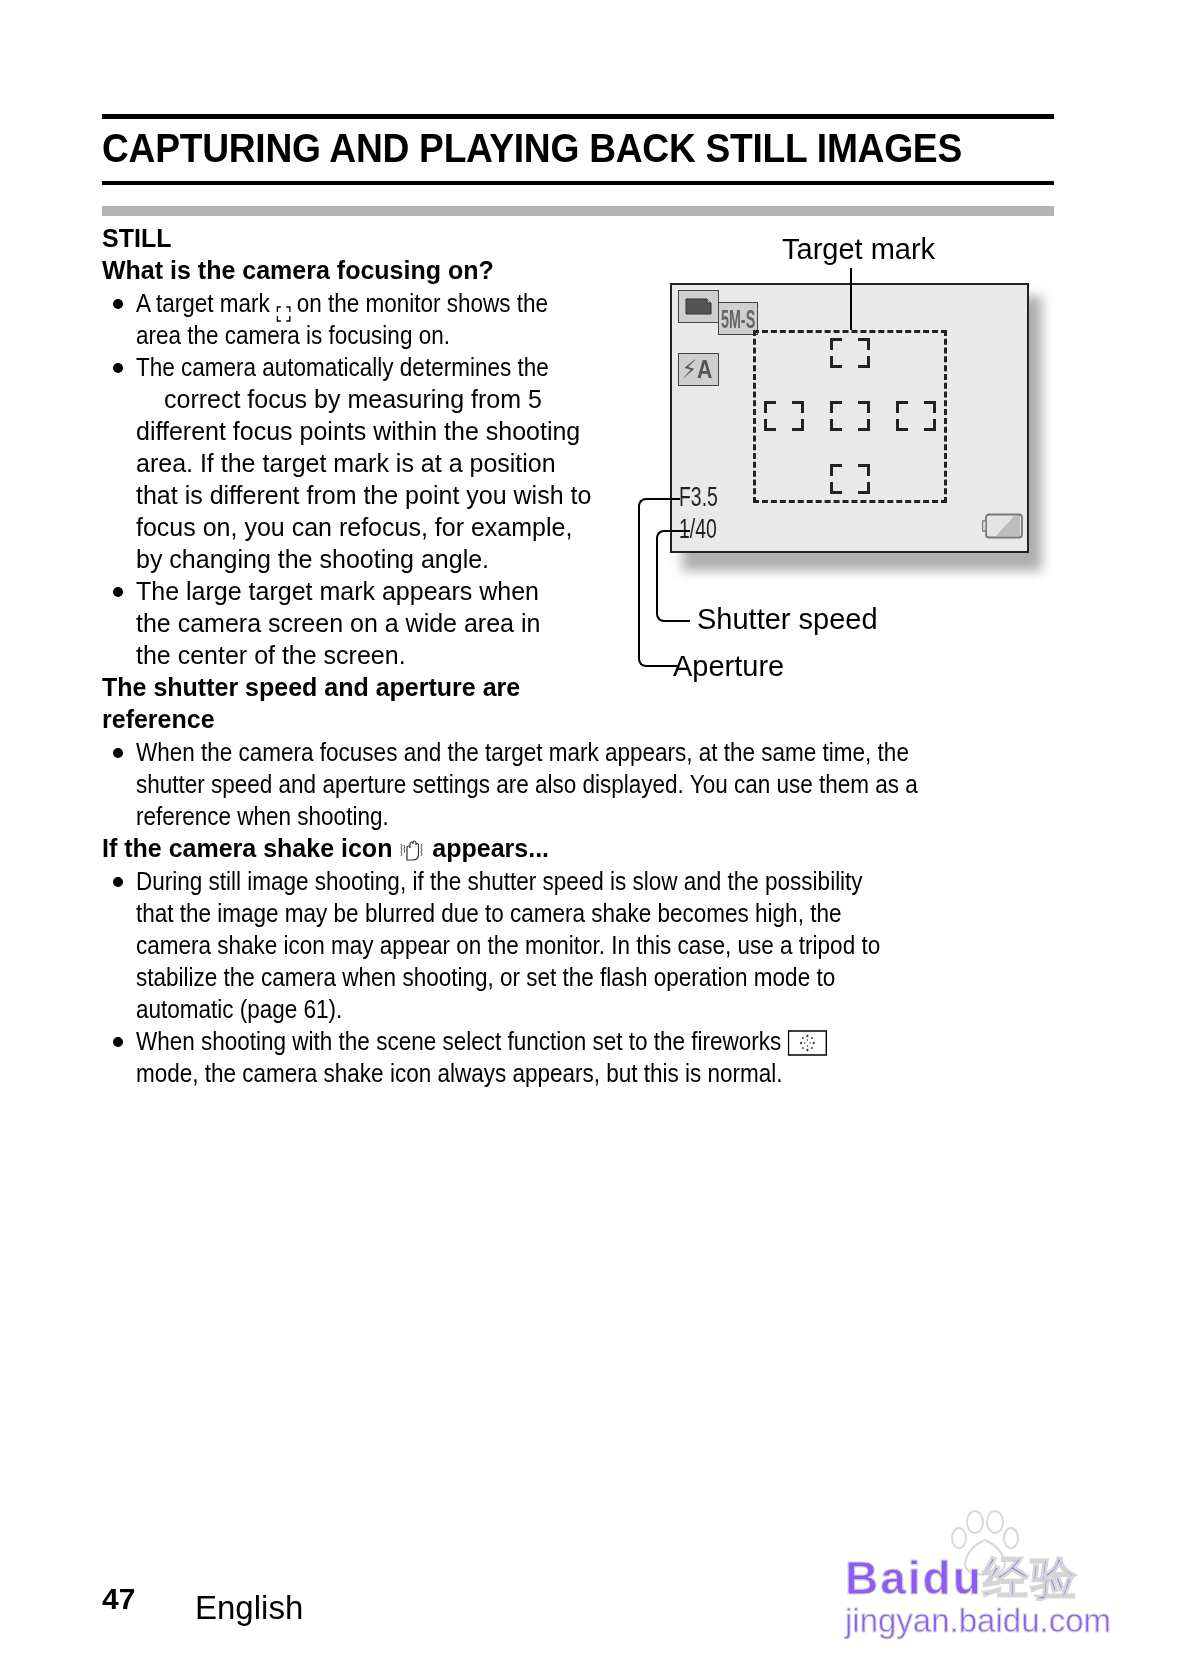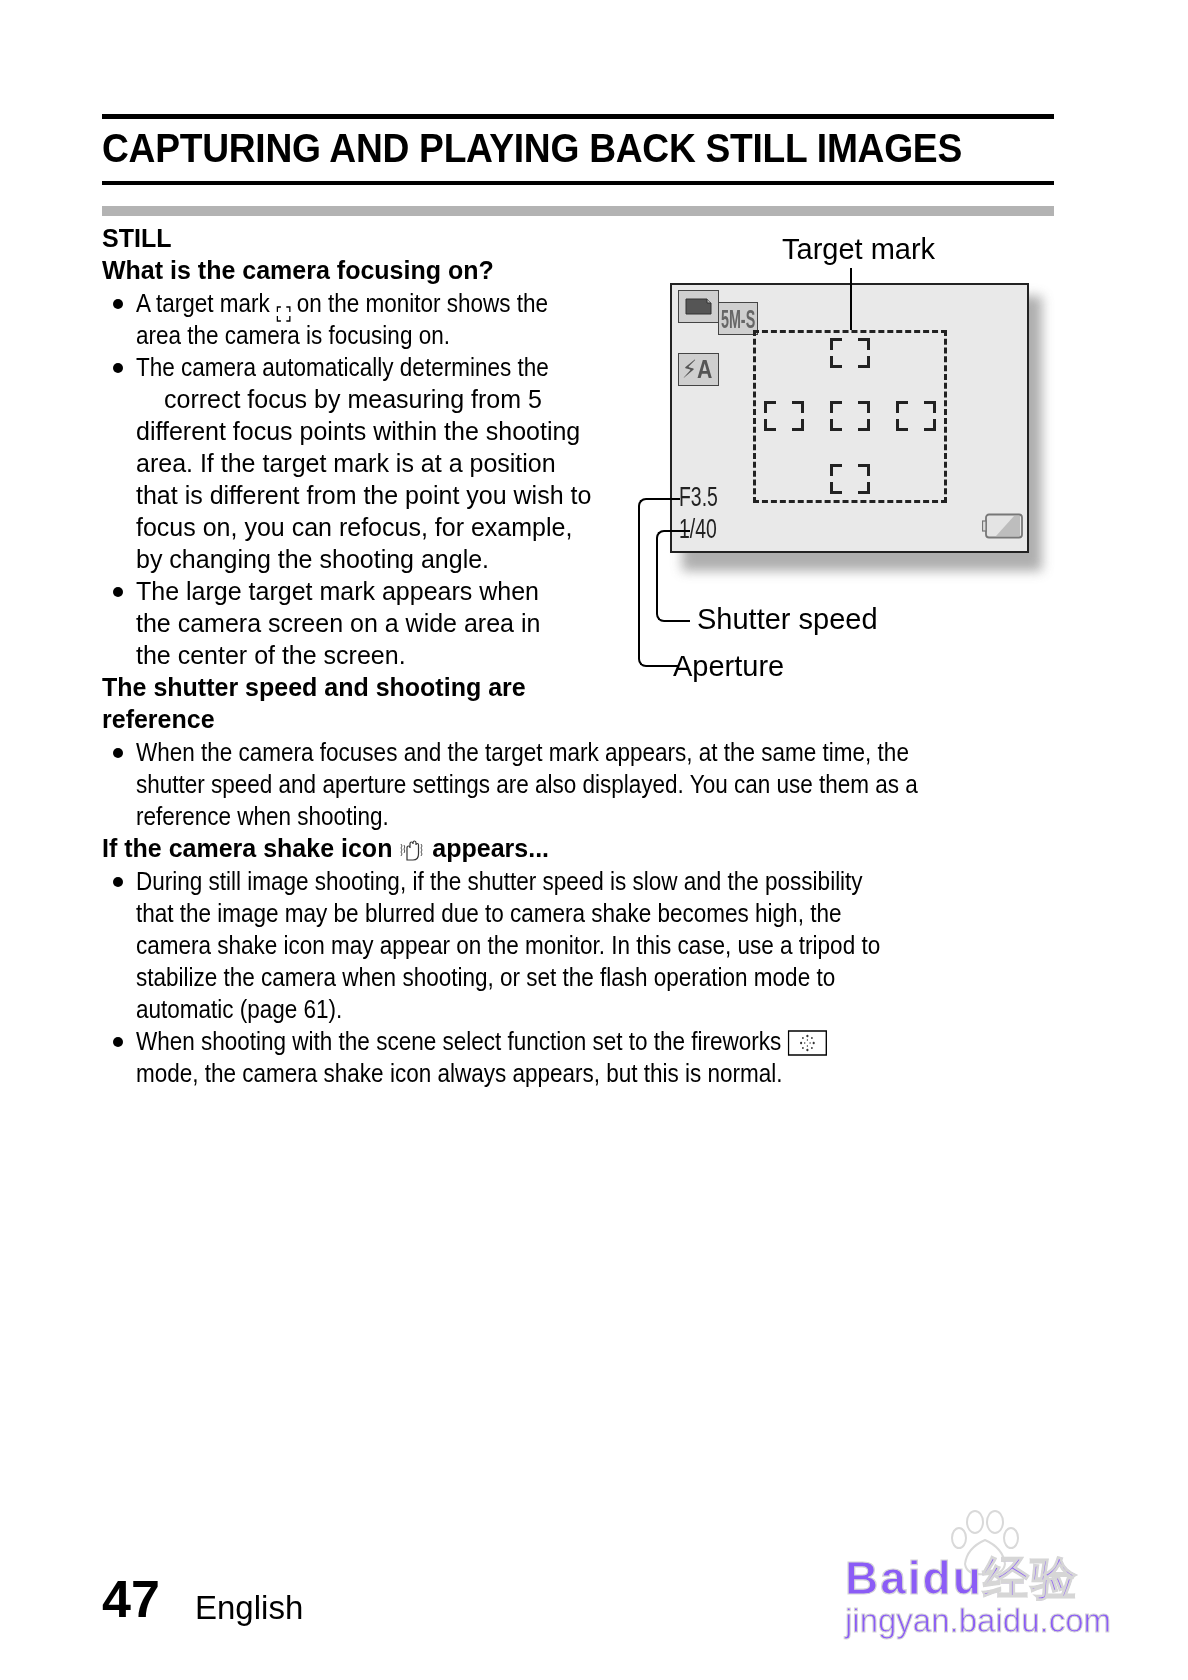--- a/index.html
+++ b/index.html
@@ -65,21 +65,21 @@
   <div class="line" style="left:136px;top:479px;">that is different from the point you wish to</div>
   <div class="line" style="left:136px;top:511px;">focus on, you can refocus, for example,</div>
   <div class="line" style="left:136px;top:543px;">by changing the shooting angle.</div>
 
   <div class="bullet" style="top:587px;"></div>
   <div class="line" style="left:136px;top:575px;">The large target mark appears when</div>
   <div class="line" style="left:136px;top:607px;">the camera screen on a wide area in</div>
   <div class="line" style="left:136px;top:639px;">the center of the screen.</div>
 </div>
 
-<div class="h-bold" style="top:671px;">The shutter speed and shooting are</div>
+<div class="h-bold" style="top:671px;">The shutter speed and aperture are</div>
 <div class="h-bold" style="top:703px;">reference</div>
 <div>
   <div class="bullet" style="top:748px;"></div>
   <div class="line narrow" style="left:136px;top:736px;">When the camera focuses and the target mark appears, at the same time, the</div>
   <div class="line narrow" style="left:136px;top:768px;">shutter speed and aperture settings are also displayed. You can use them as a</div>
   <div class="line narrow" style="left:136px;top:800px;">reference when shooting.</div>
 </div>
 
 <div class="h-bold" style="top:832px;">
   <span>If the camera shake icon </span><span class="inline-icon" style="width:26px;height:24px;">
@@ -185,21 +185,21 @@
 
   <div class="leader" style="left:850px;top:268px;height:62px;border-left-width:2px;"></div>
   <div class="leader" style="left:638px;top:498px;width:38px;height:165px;border-left-width:2px;border-top-width:2px;border-bottom-width:2px;border-radius:8px 0 0 8px;border-right:0;"></div>
   <div class="leader" style="left:656px;top:530px;width:32px;height:88px;border-left-width:2px;border-top-width:2px;border-bottom-width:2px;border-radius:8px 0 0 8px;border-right:0;"></div>
   <div class="leader" style="left:676px;top:498px;width:4px;border-top-width:2px;"></div>
   <div class="leader" style="left:686px;top:530px;width:4px;border-top-width:2px;"></div>
   <div class="label" style="left:697px;top:603px;">Shutter speed</div>
   <div class="label" style="left:673px;top:650px;">Aperture</div>
 </div>
 
-<div class="abs" style="left:102px;top:1577px;font-size:52px;font-weight:bold;line-height:44px;">47</div>
+<div class="abs" style="left:102px;top:1577px;font-size:30px;font-weight:bold;line-height:44px;">47</div>
 <div class="abs" style="left:195px;top:1590px;font-size:33px;line-height:36px;">English</div>
 
 <div>
   <div style="position:absolute;left:945px;top:1508px;">
     <svg width="80" height="70" viewBox="0 0 80 70" fill="none" stroke="#d9d9d9" stroke-width="2">
       <ellipse cx="30" cy="14" rx="8" ry="11"></ellipse>
         <ellipse cx="50" cy="14" rx="8" ry="11"></ellipse>
       <ellipse cx="14" cy="30" rx="7" ry="10"></ellipse>
         <ellipse cx="66" cy="30" rx="7" ry="10"></ellipse>
       <path d="M40 32Q22 40 20 56Q22 68 40 66Q58 68 60 56Q58 40 40 32Z"></path>

